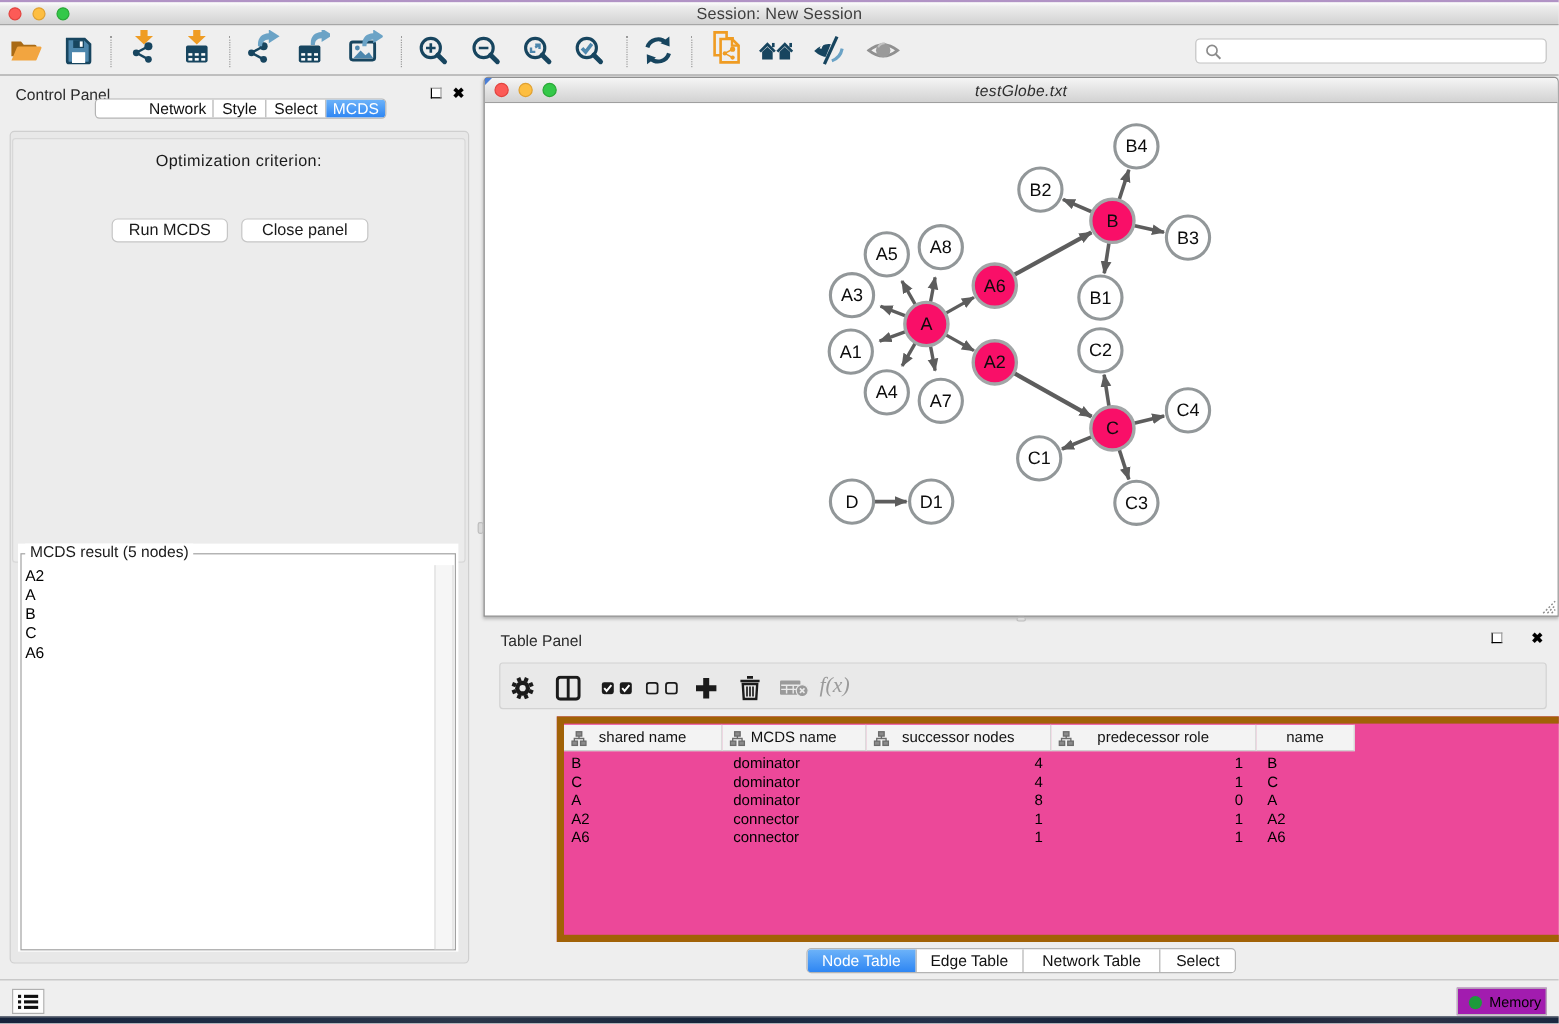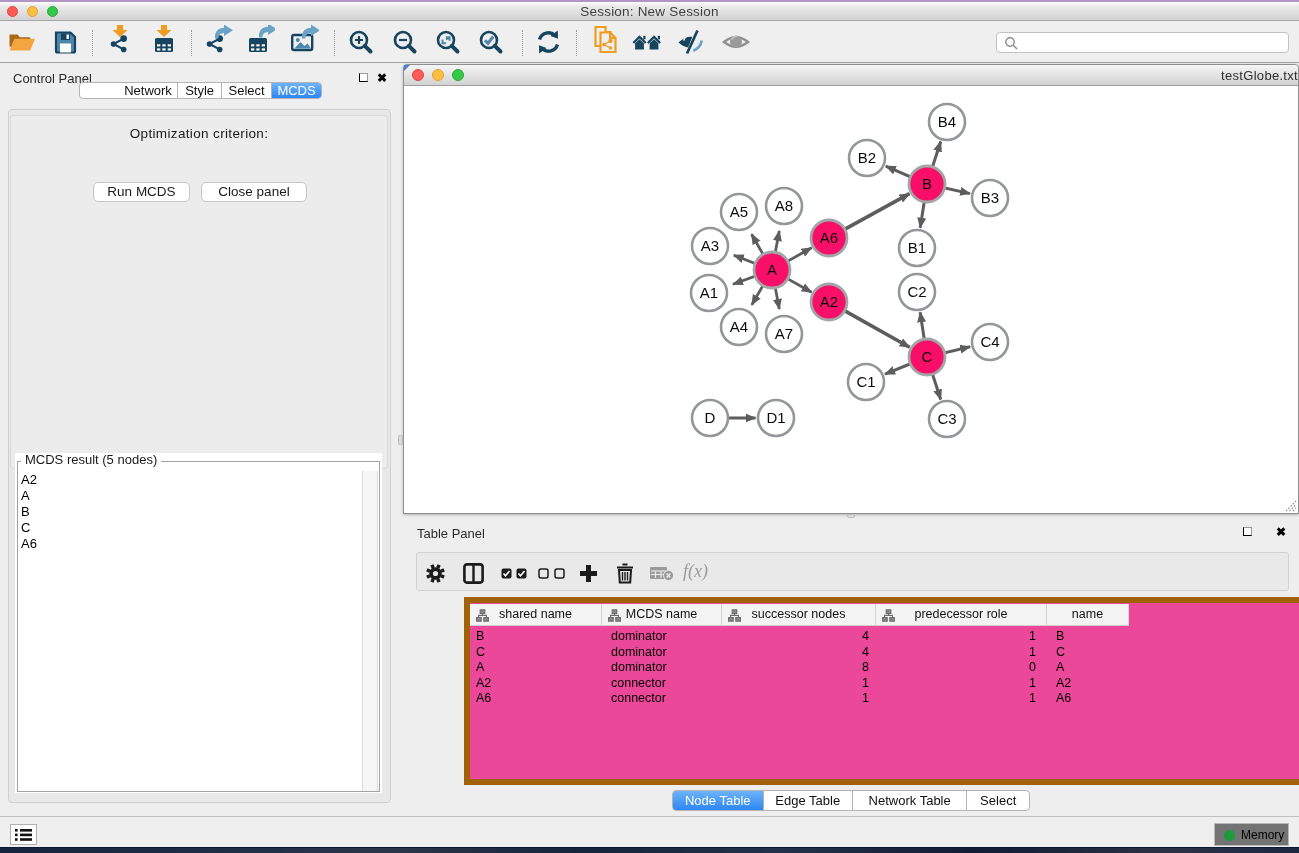--- a/index.html
+++ b/index.html
@@ -55,21 +55,21 @@
 #mcds-label { left:6px; top:0px; background:#fff; padding:0 4px; font-size:13px; color:#1a1a1a; height:14px; line-height:14px; }
 #mcds-list { left:6px; top:19px; font-size:13px; color:#000; line-height:16px; }
 #mcds-scroll { left:347px; top:18px; width:16px; height:320px; background:#f6f6f6;
   border-left:1px solid #dcdcdc; border-right:1px solid #dcdcdc; }
 
 
 #netwin { left:403px; top:64px; width:896px; height:450px; background:#fff;
   border:1px solid #8f8f8f; border-radius:4px 4px 0 0; box-shadow:0 1px 3px rgba(0,0,0,0.25); }
 #net-titlebar { left:0; top:0; width:100%; height:21px; background:linear-gradient(#f5f5f5,#d2d2d2);
   border-bottom:1px solid #9f9f9f; border-radius:4px 4px 0 0; }
-#net-titlebar .title { width:100%; text-align:right; font-size:13px; letter-spacing:0.3px; color:#2e2e2e; line-height:21px; }
+#net-titlebar .title { width:100%; text-align:center; font-size:13px; letter-spacing:0.3px; color:#2e2e2e; line-height:21px;font-style:italic; }
 .tl2 { width:12px; height:12px; border-radius:50%; top:4px; }
 #ntl1 { left:8px;  background:#fc5b57; border:1px solid #e2443f; }
 #ntl2 { left:28px; background:#fdbe41; border:1px solid #e0a131; }
 #ntl3 { left:48px; background:#34c849; border:1px solid #2aa837; }
 #graph { left:0px; top:21px; }
 
 
 #tp-title { left:417px; top:526px; font-size:13px; color:#2b2b2b; }
 #tp-toolbar { left:416px; top:552px; width:873px; height:39px; background:#e9e9e9;
   border:1px solid #d2d2d2; border-radius:3px; }
@@ -77,21 +77,21 @@
 .hdr-cell { top:1px; height:22px; background:#f3f3f3; border-right:1px solid #d5d5d5; border-bottom:1px solid #cfcfcf; font-size:12.5px; color:#111; }
 .hdr-cell .lbl { width:100%; text-align:center; line-height:20px; }
 .row-txt { font-size:12.5px; color:#000; }
 #tp-tabs { left:672px; top:790px; width:358px; }
 #tp-tabs.tabbar { height:21px; }
 #tp-tabs .tab { line-height:20px; }
 
 
 #statusbar { left:0; top:816px; width:1299px; height:31px; background:#efefef; border-top:1px solid #c0c0c0; }
 #sb-btn { left:10px; top:7px; width:27px; height:21px; background:#fdfdfd; border:1px solid #b0b0b0; }
-#mem-btn { left:1214px; top:6px; width:75px; height:23px; background:#737373; border:1px solid #b9b9b9;
+#mem-btn { left:1214px; top:6px; width:75px; height:23px; background:#a21caf; border:1px solid #b9b9b9;
   font-size:12px; color:#000; }
 #mem-btn .dot { left:9px; top:6px; width:11px; height:11px; border-radius:50%; background:#1d9a3b; }
 #mem-btn .t { left:26px; top:4px; }
 #deskbottom { left:0; top:847px; width:1299px; height:6px; background:linear-gradient(90deg,#16233c,#1d2c44 15%,#2a3649 30%,#15243a 45%,#23314a 60%,#101d33 75%,#2c3246 90%,#1a2840); border-top:1px solid #0d1930; }
 </style>
 </head>
 <body>
 <div class="abs" id="topstrip"></div>
 <div class="abs" id="titlebar">
   <div class="abs tl" id="tl1"></div>

